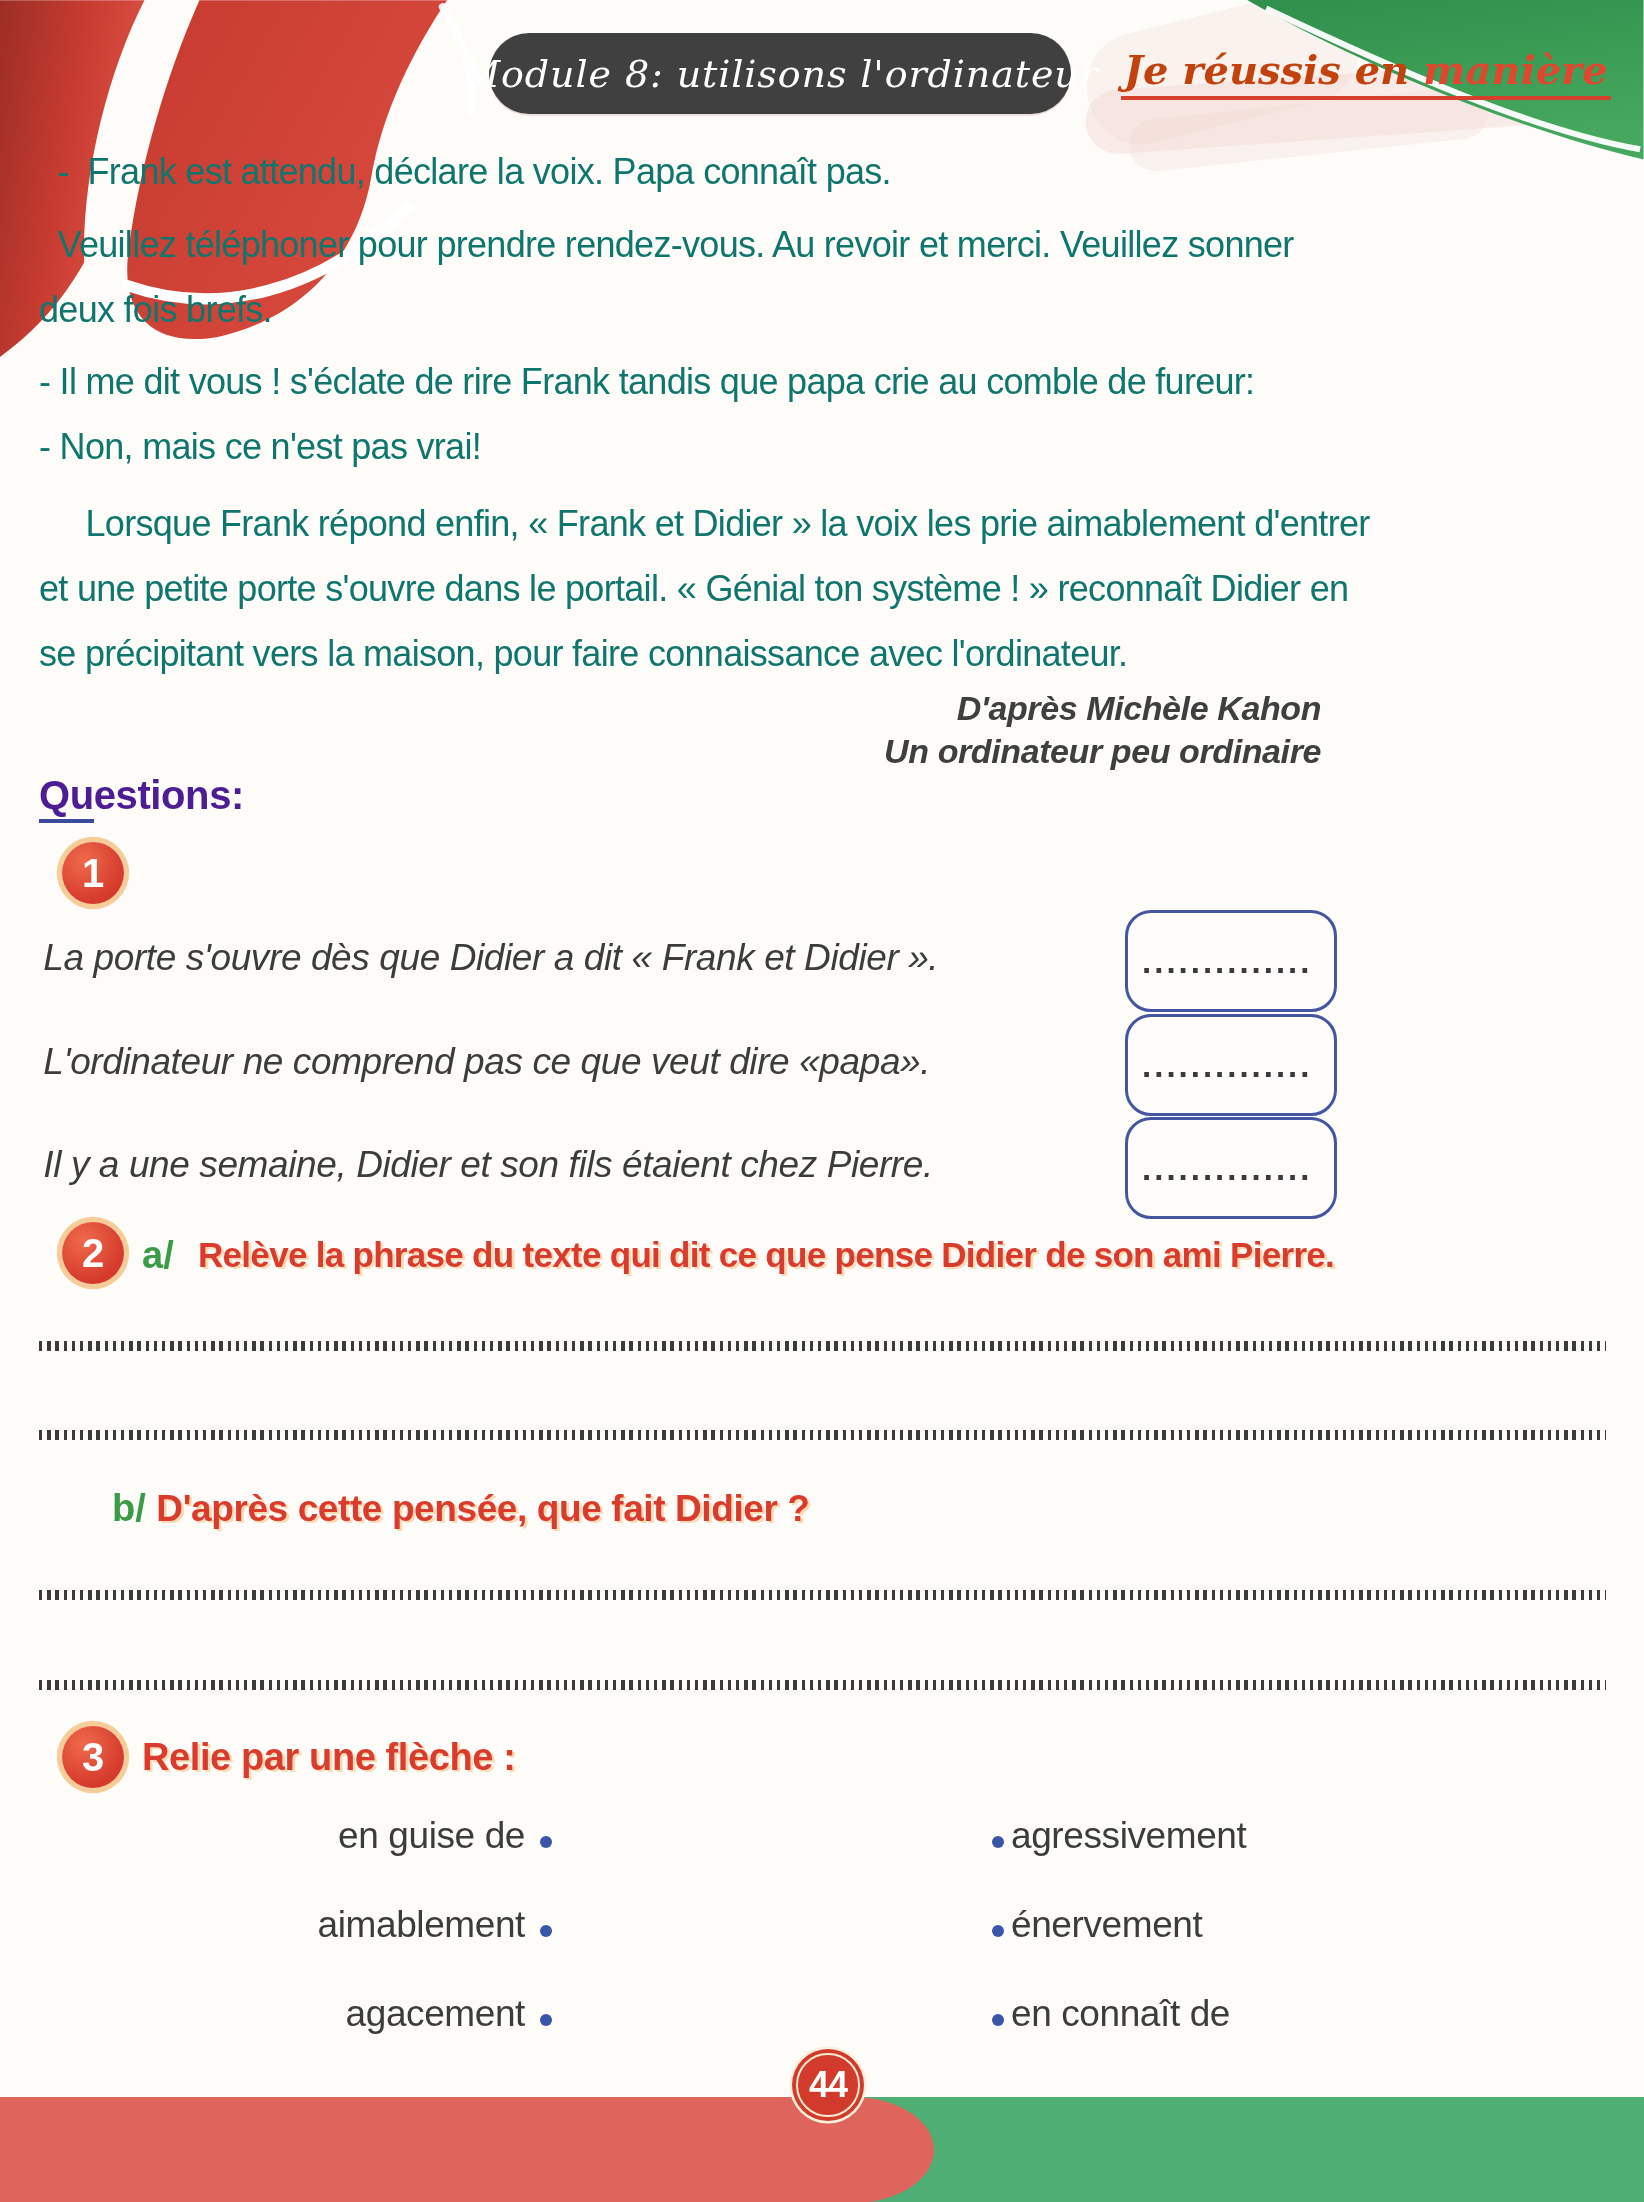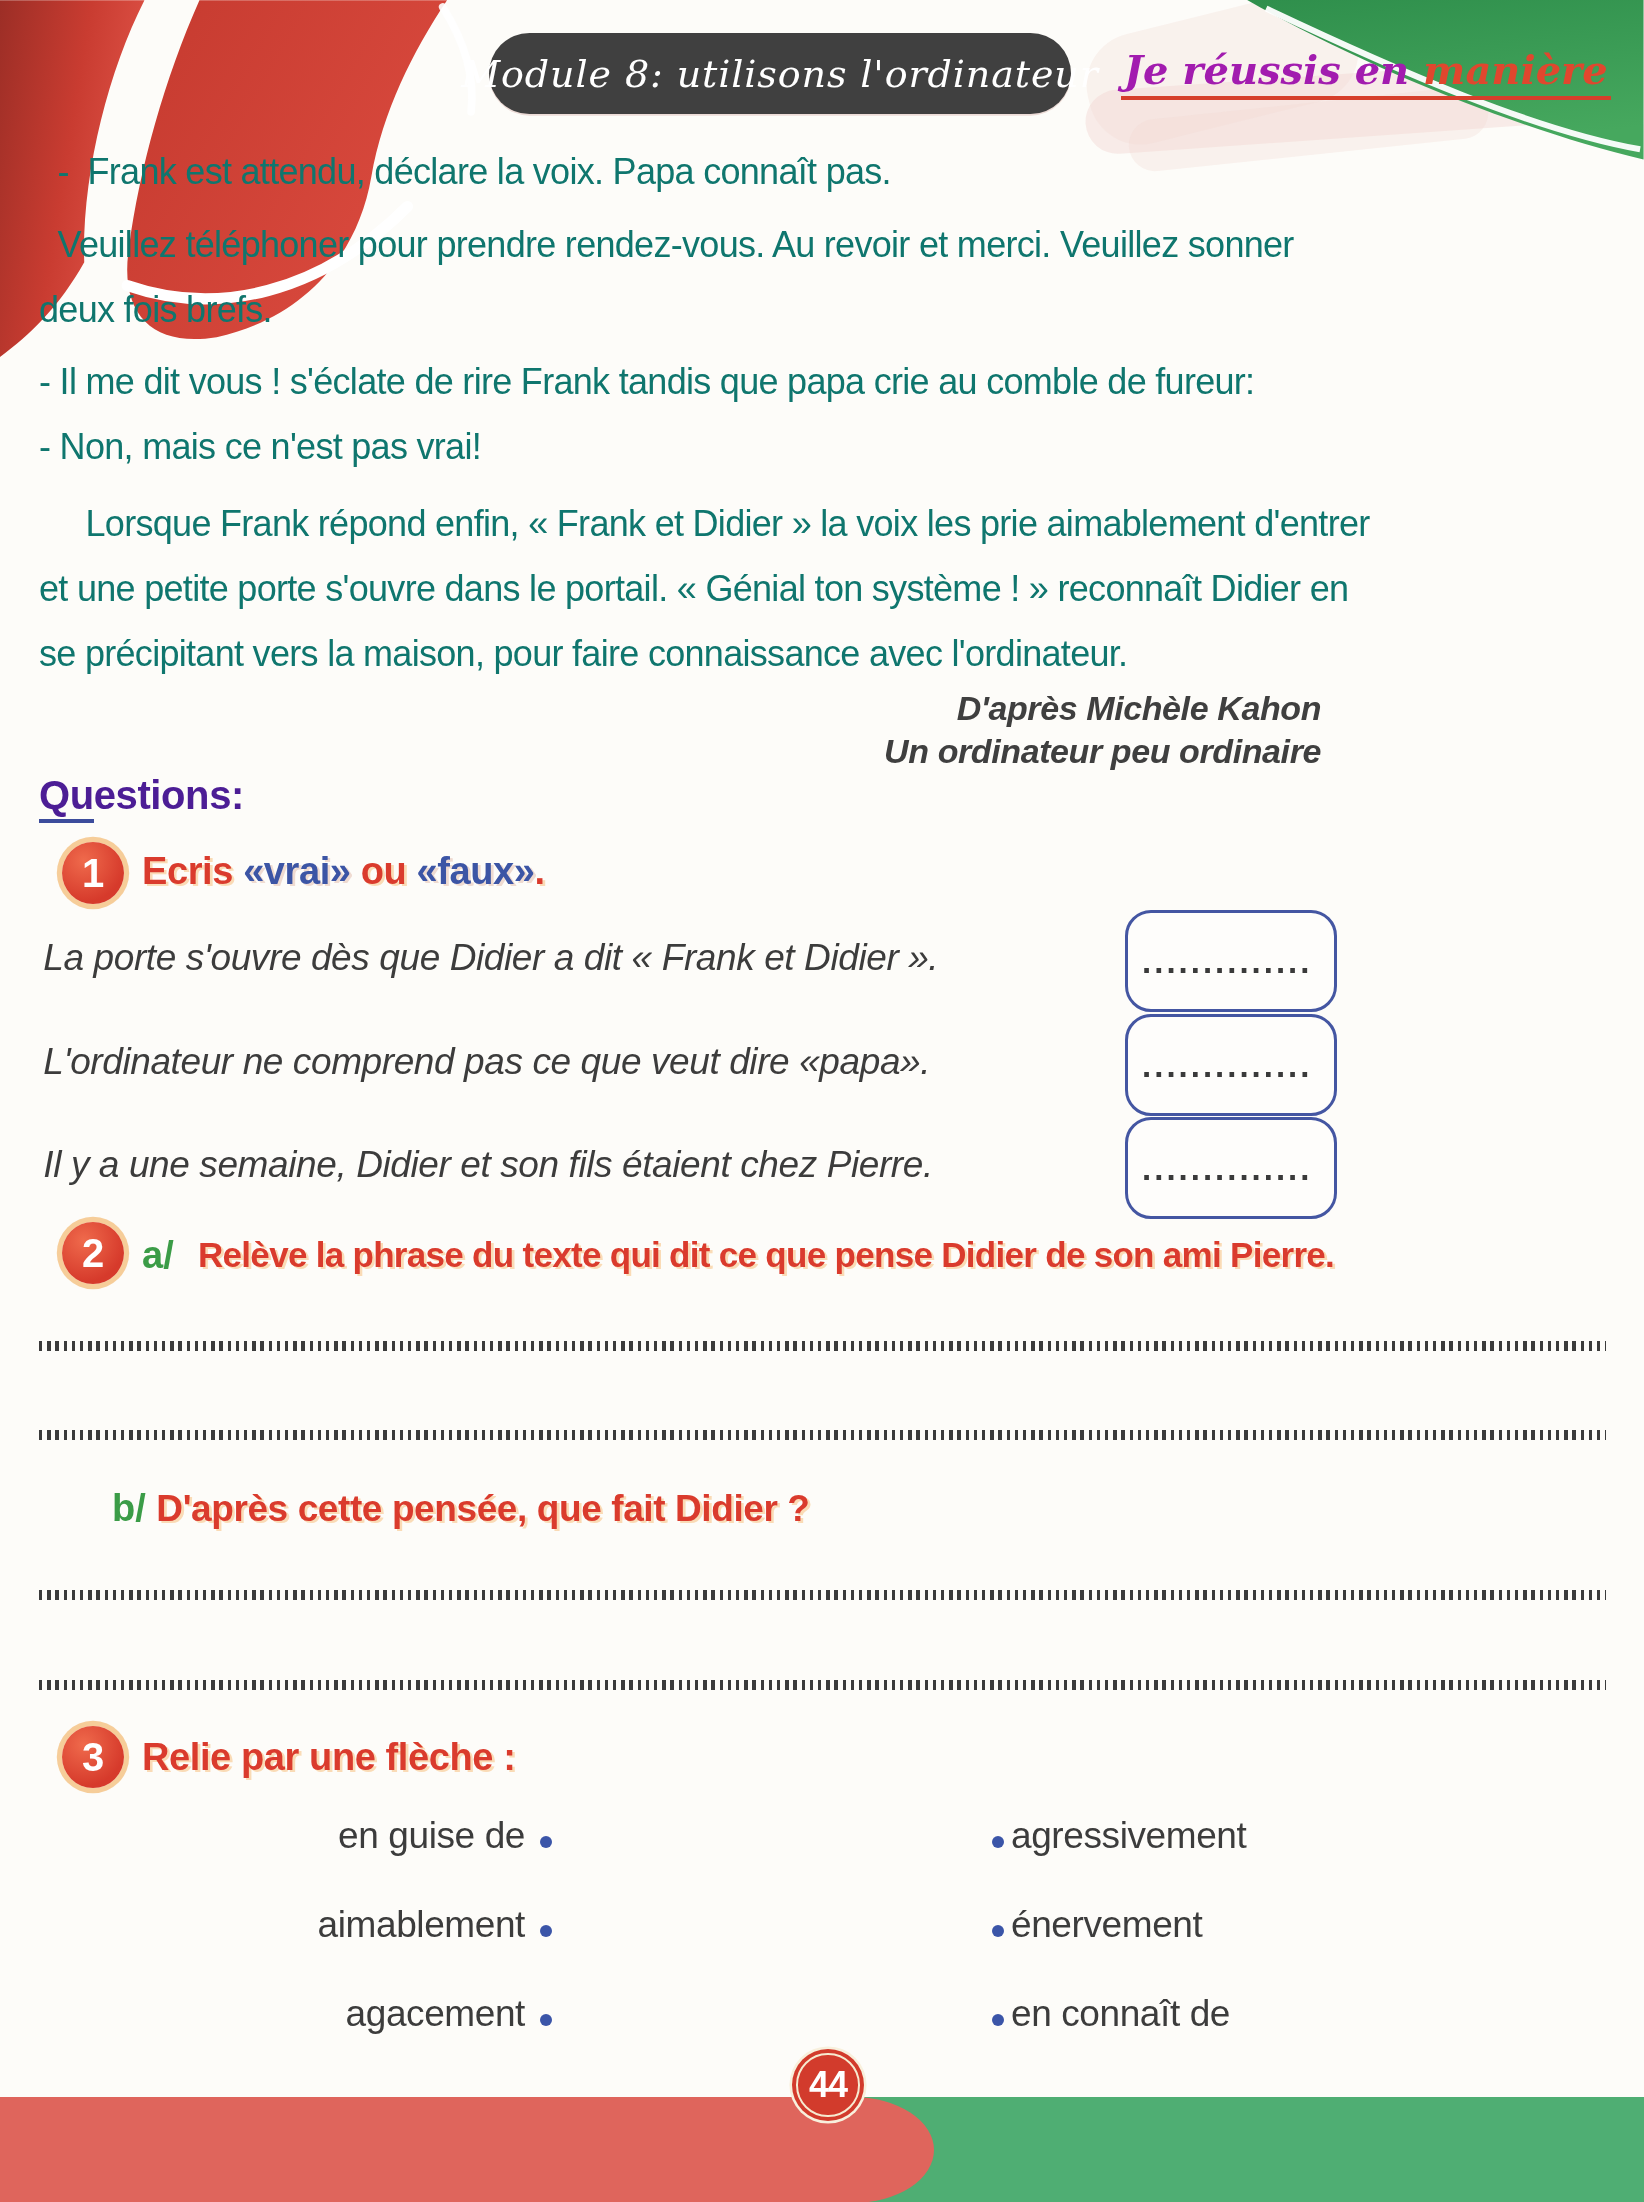--- a/index.html
+++ b/index.html
@@ -24,21 +24,21 @@
   .banner span{
     font-family:"DejaVu Serif",serif;font-style:italic;
     font-size:38px;color:#fff;letter-spacing:0.9px;white-space:pre;
   }
   .brand{
     position:absolute;top:46px;right:33px;
     font-family:"DejaVu Serif",serif;font-style:italic;font-weight:bold;
     font-size:40px;border-bottom:4.3px solid #d63f2b;padding:0 3.4px 3.4px 3.4px;
     white-space:pre;
   }
-  .brand-blue{color:#a21caf;}
+  .brand-blue{color:#c2410c;}
   .brand-red{color:#e0472e;}
   
   .passage{position:absolute;top:139px;left:39px;width:1588px;}
   .pline{
     font-size:36px;line-height:65px;letter-spacing:-0.7px;
     white-space:pre;color:#0f766e;
   }
   .pline.gap{margin-top:7.7px;}
   .pline.gap2{margin-top:12px;}
   .attribution{position:absolute;top:687px;right:323px;text-align:right;}
@@ -178,21 +178,20 @@
 
   <div class="attribution">
     <div class="attr-line">D'après Michèle Kahon</div>
     <div class="attr-line">Un ordinateur peu ordinaire</div>
   </div>
 
   <div class="q-heading"><span class="qh-underline">Qu</span><span>estions:</span></div>
 
   <section class="q1">
     <span class="q-circle">1</span>
-    <h2 class="q-title"><span class="red-t">Ecris </span><span class="blue-t">«vrai»</span><span class="red-t"> ou </span><span class="blue-t">«faux»</span><span class="red-t">.</span></h2>
 
     <div class="tf-row r0">
       <span class="tf-text">La porte s'ouvre dès que Didier a dit « Frank et Didier ».</span>
       <span class="tf-box">
         <span class="tf-dots">..............</span>
       </span>
     </div>
     <div class="tf-row r1">
       <span class="tf-text">L'ordinateur ne comprend pas ce que veut dire «papa».</span>
       <span class="tf-box">

